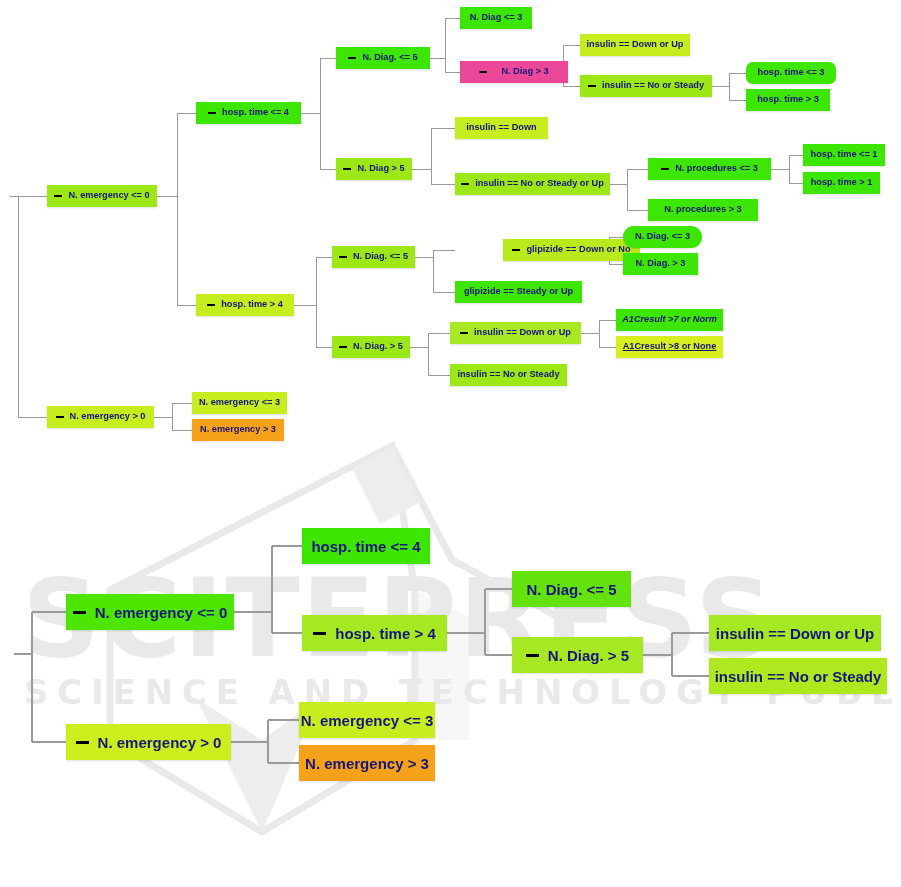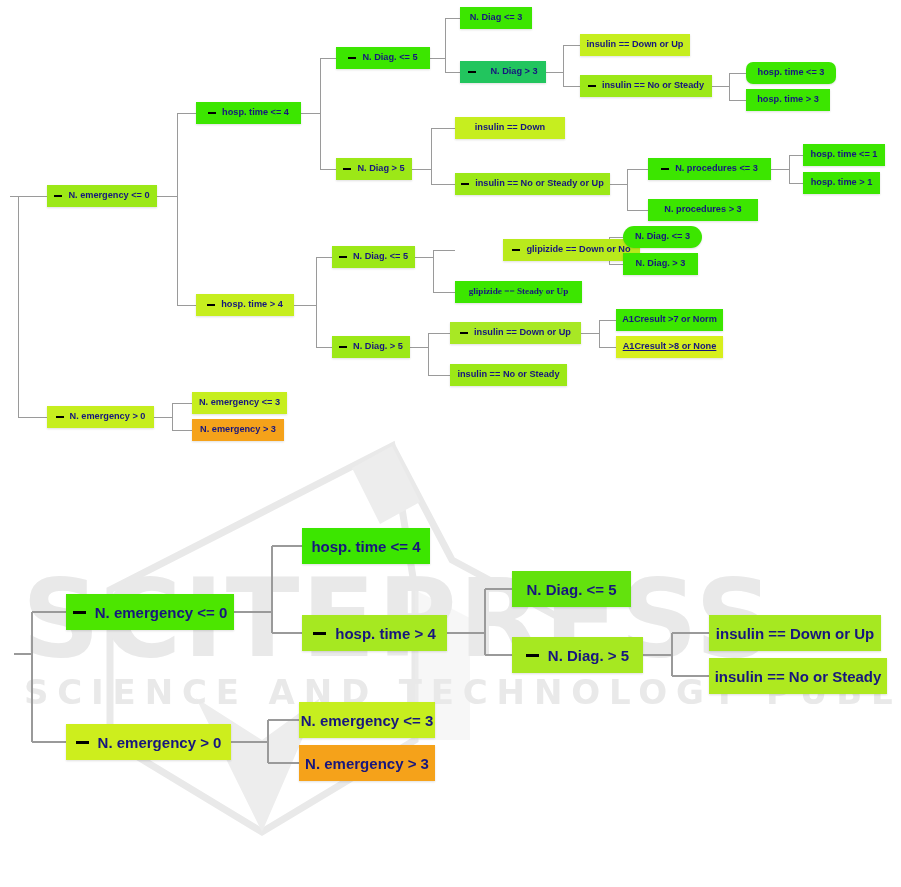--- a/index.html
+++ b/index.html
@@ -180,21 +180,21 @@
 
   <div class="node" style="left:336px; top:158px; width:76px; background:#9ce817;">
     <span class="minus"></span>
     <span class="nlabel">N. Diag &gt; 5</span>
   </div>
 
   <div class="node" style="left:460px; top:7px;  width:72px; background:#3ce600;">
     <span class="nlabel">N. Diag &lt;= 3</span>
   </div>
 
-  <div class="node" style="left:460px; top:61px; width:86px; background:#22c55e;gap:8px;">
+  <div class="node" style="left:460px; top:61px; width:108px; background:#ec4899;gap:8px;">
     <span class="minus"></span>
     <span class="nlabel">N. Diag &gt; 3</span>
   </div>
 
   <div class="node" style="left:580px; top:34px; width:110px; background:#c6ee1f;">
     <span class="nlabel">insulin == Down or Up</span>
   </div>
 
   <div class="node" style="left:580px; top:75px; width:132px; background:#9ce817;">
     <span class="minus"></span>
@@ -202,21 +202,21 @@
   </div>
 
   <div class="node" style="left:746px; top:62px; width:90px; background:#3ce600;border-radius:7px;">
     <span class="nlabel">hosp. time &lt;= 3</span>
   </div>
 
   <div class="node" style="left:746px; top:89px; width:84px; background:#3ce600;align-items:center;">
     <span class="nlabel">hosp. time &gt; 3</span>
   </div>
 
-  <div class="node" style="left:455px; top:117px; width:110px; background:#c6ee1f;align-items:center;">
+  <div class="node" style="left:455px; top:117px; width:93px; background:#c6ee1f;align-items:center;">
     <span class="nlabel">insulin == Down</span>
   </div>
 
   <div class="node" style="left:455px; top:173px; width:155px; background:#9ce817;">
     <span class="minus"></span>
     <span class="nlabel">insulin == No or Steady or Up</span>
   </div>
 
   <div class="node" style="left:648px; top:158px; width:123px; background:#3ce600;">
     <span class="minus"></span>
@@ -243,42 +243,42 @@
   <div class="node" style="left:332px; top:336px; width:78px; background:#9ce817;">
     <span class="minus"></span>
     <span class="nlabel">N. Diag. &gt; 5</span>
   </div>
 
   <div class="node" style="left:455px; top:239px; width:137px; background:#b9ea1c;margin-left:48px;">
     <span class="minus"></span>
     <span class="nlabel">glipizide == Down or No</span>
   </div>
 
-  <div class="node" style="left:455px; top:281px; width:127px; background:#3ce600;font-family:Liberation Serif, serif;">
+  <div class="node" style="left:455px; top:281px; width:127px; background:#3ce600;">
     <span class="nlabel">glipizide == Steady or Up</span>
   </div>
 
   <div class="node" style="left:623px; top:226px; width:79px; background:#3ce600;border-radius:11px;">
     <span class="nlabel">N. Diag. &lt;= 3</span>
   </div>
 
   <div class="node" style="left:623px; top:253px; width:75px; background:#3ce600;">
     <span class="nlabel">N. Diag. &gt; 3</span>
   </div>
 
   <div class="node" style="left:450px; top:322px; width:131px; background:#a8e824;">
     <span class="minus"></span>
     <span class="nlabel">insulin == Down or Up</span>
   </div>
 
   <div class="node" style="left:450px; top:364px; width:117px; background:#9ce817;">
     <span class="nlabel">insulin == No or Steady</span>
   </div>
 
-  <div class="node" style="left:616px; top:309px; width:107px; background:#3ce600;">
+  <div class="node" style="left:616px; top:309px; width:107px; background:#3ce600;font-style:italic;">
     <span class="nlabel">A1Cresult &gt;7 or Norm</span>
   </div>
 
   <div class="node" style="left:616px; top:336px; width:107px; background:#d7ef1e;text-decoration:underline;">
     <span class="nlabel">A1Cresult &gt;8 or None</span>
   </div>
 
   <div class="node" style="left:192px; top:392px; width:95px; background:#c6ee1f;">
     <span class="nlabel">N. emergency &lt;= 3</span>
   </div>

